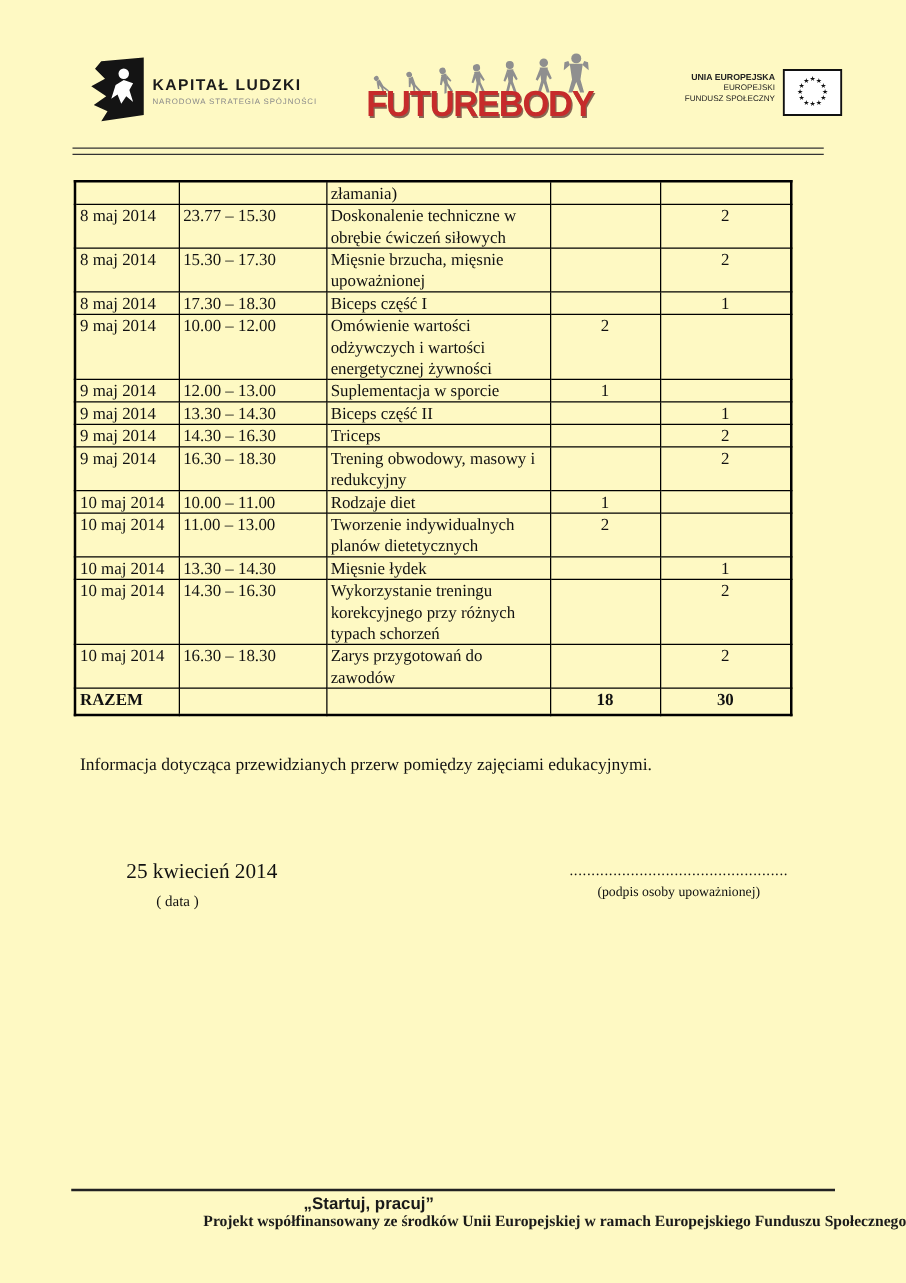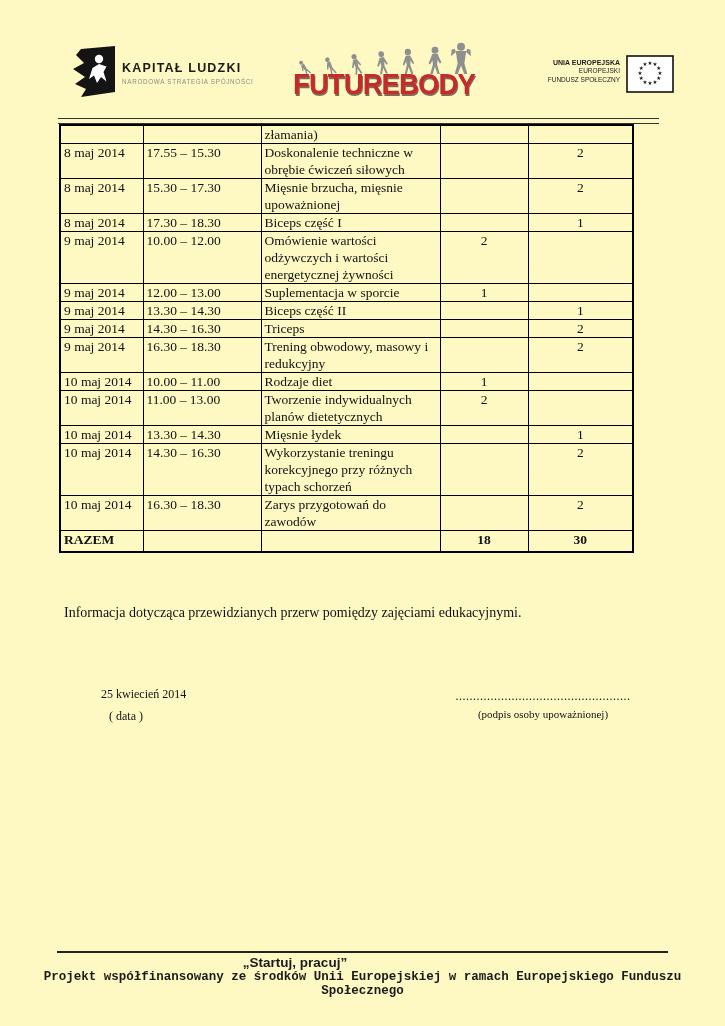--- a/index.html
+++ b/index.html
@@ -30,46 +30,46 @@
   .eu-l1{font-size:7px;font-weight:bold;line-height:9px;}
   .eu-l2,.eu-l3{font-size:6.5px;line-height:8.5px;}
   .eu-flag{position:absolute;right:0;top:0;}
   
   .toprule{position:absolute;left:58px;width:601px;height:0;border-top:1.5px solid #333;}
   .toprule.r1{top:118px;}
   .toprule.r2{top:123px;}
   
   .sched{position:absolute;left:59px;top:124px;}
   table{border-collapse:collapse;table-layout:fixed;width:573px;
-        font-family:"Liberation Serif",serif;font-size:13.5px;}
+        font-family:"Liberation Serif",serif;font-size:13.5px;margin-top:20px;}
   td{border:1px solid #000;padding:0 3px;vertical-align:top;line-height:17px;overflow:hidden;}
   table{border:2px solid #000;}
   .c-date{width:83px;}
   .c-time{width:118px;}
   .c-topic{width:179px;}
   .c-num{width:88px;text-align:center;}
   .c-num2{width:105px;text-align:center;}
   tfoot td{font-weight:bold;height:20px;}
   
   .info{position:absolute;left:64px;top:584px;width:614px;font-size:14px;line-height:18.5px;margin-top:20px;}
   .date-block{position:absolute;left:101px;top:687px;}
-  .date-value{font-size:12px;}
-  .date-caption{font-size:12px;margin-top:7px;margin-left:8px;}
+  .date-value{font-size:17px;}
+  .date-caption{font-size:12px;margin-top:7px;margin-left:24px;}
   .sign-block{position:absolute;left:423px;top:689px;width:240px;text-align:center;}
   .sign-dots{font-size:12px;letter-spacing:0.5px;white-space:nowrap;}
   .sign-caption{font-size:11px;margin-top:4px;}
   
   .footrule{position:absolute;left:57px;top:951px;width:611px;height:0;border-top:2px solid #222;}
   .foot-motto{
     position:absolute;left:0;top:955px;width:590px;text-align:center;
     font-family:"Liberation Sans",sans-serif;font-weight:bold;font-size:13.5px;color:#1a1a1a;
   }
   .foot-project{
-    position:absolute;left:0;top:970px;width:725px;text-align:center;
-    font-family:Liberation Mono, monospace;font-weight:bold;font-size:12.5px;color:#1a1a1a;
+    position:absolute;left:0;top:970px;width:725px;text-align:right;
+    font-family:Liberation Serif, serif;font-weight:bold;font-size:12.5px;color:#1a1a1a;
   }
 </style>
 </head>
 <body>
 
 <div class="page">
 
   <div class="kl-logo">
     <svg class="kl-flag" width="50" height="56" viewBox="0 0 50 56">
       <path d="M13,5 L47,2 L47,48 L13,53 L18,45 L7,40 L17,33 L5,25 L16,19 L8,11 Z" fill="#141414"></path>
@@ -170,21 +170,21 @@
       <tbody>
           <tr>
       <td></td>
       <td></td>
       <td>złamania)</td>
       <td class="c-num"></td>
       <td class="c-num2"></td>
     </tr>
           <tr>
       <td>8 maj 2014</td>
-      <td>17.55 – 15.30</td>
+      <td>23.77 – 15.30</td>
       <td>Doskonalenie techniczne w obrębie ćwiczeń siłowych</td>
       <td class="c-num"></td>
       <td class="c-num2">2</td>
     </tr>
           <tr>
       <td>8 maj 2014</td>
       <td>15.30 – 17.30</td>
       <td>Mięsnie brzucha, mięsnie upoważnionej</td>
       <td class="c-num"></td>
       <td class="c-num2">2</td>

